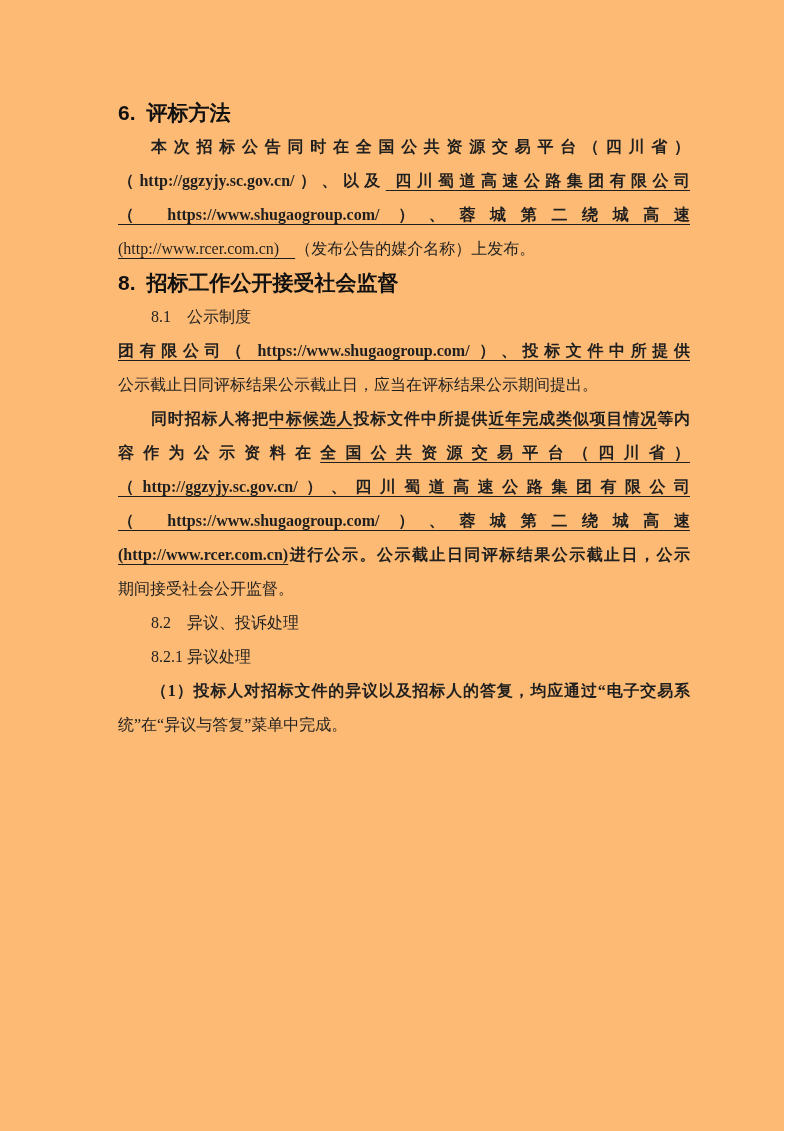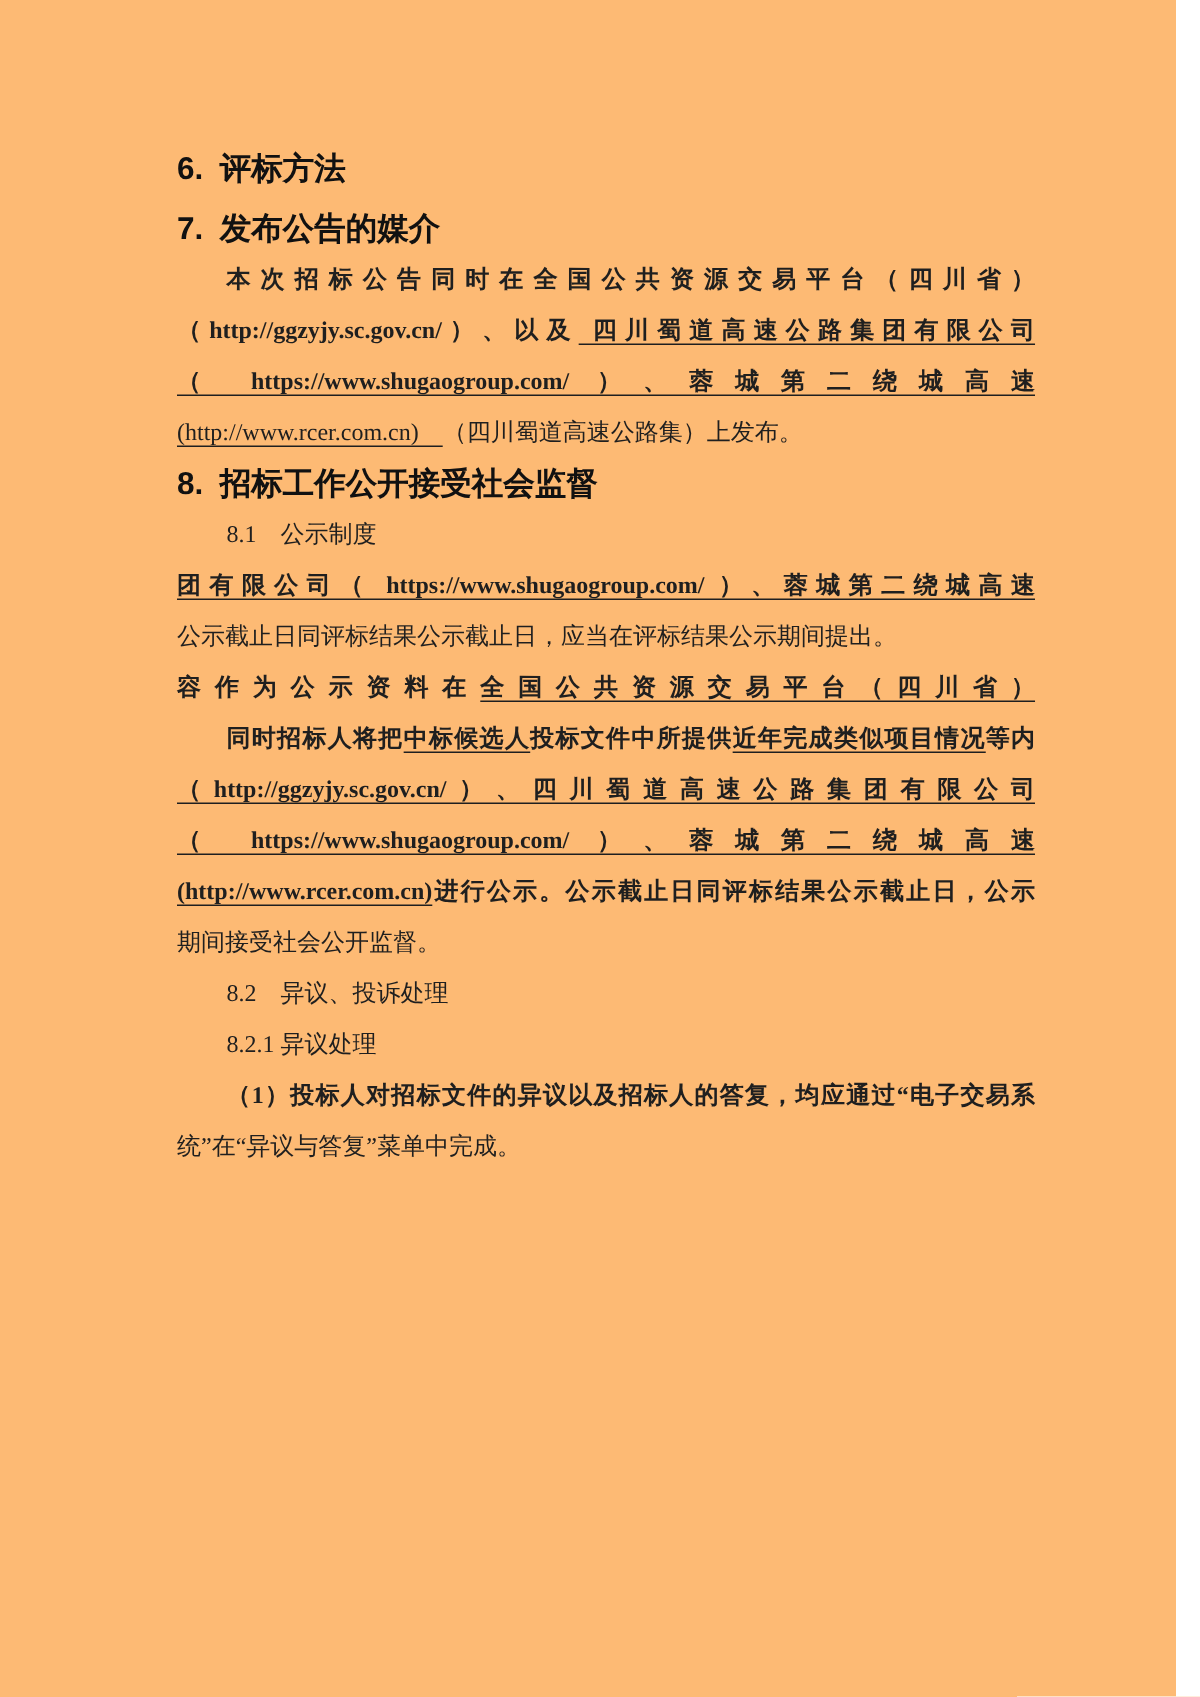--- a/index.html
+++ b/index.html
@@ -39,55 +39,52 @@
 </head>
 <body>
 
 <div class="page">
   <div class="doc">
 
     <div class="h">
       <span class="hnum">6.</span><span>评标方法</span>
     </div>
 
-    <div class="h mt6">
-      <span class="hnum">7.</span><span>发布公告的媒介</span>
-    </div>
     <div class="line j indent">
       <span>本次招标公告同时在全国公共资源交易平台（四川省）</span>
     </div>
     <div class="line j">
       <span>（http://ggzyjy.sc.gov.cn/）、以及</span><span class="u">&nbsp;四川蜀道高速公路集团有限公司</span>
     </div>
     <div class="line j">
       <span class="u">（ https://www.shugaogroup.com/ ）、蓉城第二绕城高速</span>
     </div>
     <div class="line">
-      <span class="u">(http://www.rcer.com.cn)&nbsp;&nbsp;&nbsp;&nbsp;</span><span>（四川蜀道高速公路集）上发布。</span>
+      <span class="u">(http://www.rcer.com.cn)&nbsp;&nbsp;&nbsp;&nbsp;</span><span>（发布公告的媒介名称）上发布。</span>
     </div>
 
     <div class="h">
       <span class="hnum">8.</span><span>招标工作公开接受社会监督</span>
     </div>
     <div class="line indent">
       <span>8.1　公示制度</span>
     </div>
 
     <div class="line j">
-      <span class="u">团有限公司（ https://www.shugaogroup.com/ ）、蓉城第二绕城高速</span>
+      <span class="u">团有限公司（ https://www.shugaogroup.com/ ）、投标文件中所提供</span>
     </div>
     <div class="line">
       <span>公示截止日同评标结果公示截止日，应当在评标结果公示期间提出。</span>
     </div>
 
+    <div class="line j indent">
+      <span>同时招标人将把</span><span class="u">中标候选人</span><span>投标文件中所提供</span><span class="u">近年完成类似项目情况</span><span>等内</span>
+    </div>
     <div class="line j">
       <span>容作为公示资料在</span><span class="u">全国公共资源交易平台（四川省）</span>
-    </div>
-    <div class="line j indent">
-      <span>同时招标人将把</span><span class="u">中标候选人</span><span>投标文件中所提供</span><span class="u">近年完成类似项目情况</span><span>等内</span>
     </div>
     <div class="line j">
       <span class="u">（http://ggzyjy.sc.gov.cn/）、四川蜀道高速公路集团有限公司</span>
     </div>
     <div class="line j">
       <span class="u">（ https://www.shugaogroup.com/ ）、蓉城第二绕城高速</span>
     </div>
     <div class="line j">
       <span class="u">(http://www.rcer.com.cn)</span><span>进行公示。公示截止日同评标结果公示截止日，公示</span>
     </div>

